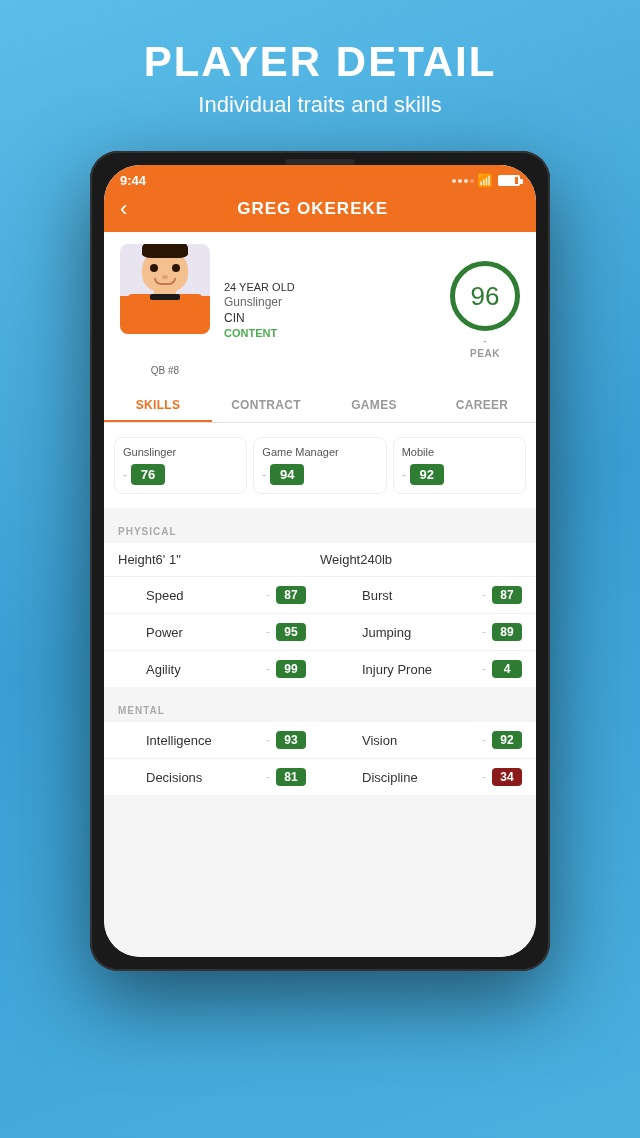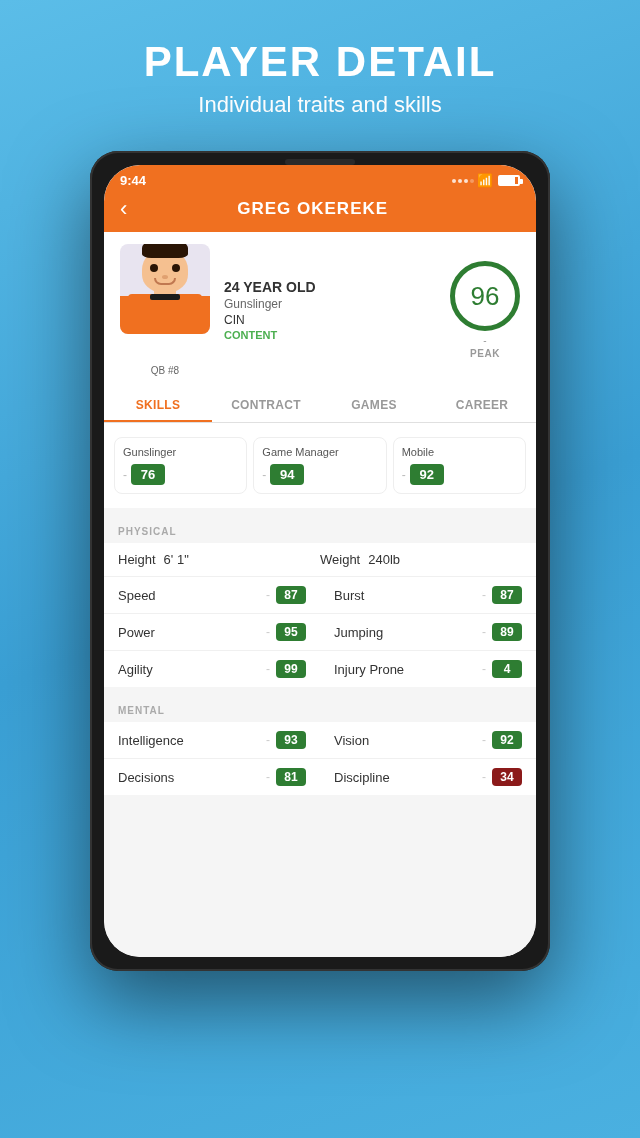--- a/index.html
+++ b/index.html
@@ -185,22 +185,22 @@
     }
 
     .player-details {
       flex: 1;
       padding-left: 14px;
       display: flex;
       flex-direction: column;
       gap: 2px;
     }
     .player-age {
-      font-size: 14px;
-      font-weight: 700;
+      font-size: 11px;
+      font-weight: 400;
       color: #333;
     }
     .player-archetype {
       font-size: 12px;
       color: #666;
     }
     .player-team {
       font-size: 12px;
       color: #333;
       font-weight: 500;
@@ -344,21 +344,20 @@
 
     
     .hw-row {
       display: flex;
       padding: 9px 14px;
       border-bottom: 1px solid #f0f0f0;
       background: white;
     }
     .hw-item {
       display: flex;
-      gap: 8px;
       flex: 1;
     }
     .hw-label { font-size: 13px; color: #333; }
     .hw-val { font-size: 13px; color: #333; font-weight: 500; }
 
     
     .dual-stat-row {
       display: flex;
       background: white;
       border-bottom: 1px solid #f0f0f0;
@@ -367,21 +366,21 @@
     .dual-col {
       flex: 1;
       display: flex;
       align-items: center;
       padding: 9px 14px;
       gap: 6px;
     }
     .dual-col:first-child {
       border-right: none;
     }
-    .dc-label { font-size: 13px; color: #333; flex: 1; }
+    .dc-label { font-size: 13px; color: #333; flex: 1; margin-left: 28px; }
     .dc-dash { color: #ccc; font-size: 12px; }
     .dc-badge {
       color: white;
       font-size: 12px;
       font-weight: 700;
       padding: 2px 7px;
       border-radius: 4px;
       min-width: 30px;
       text-align: center;
     }

